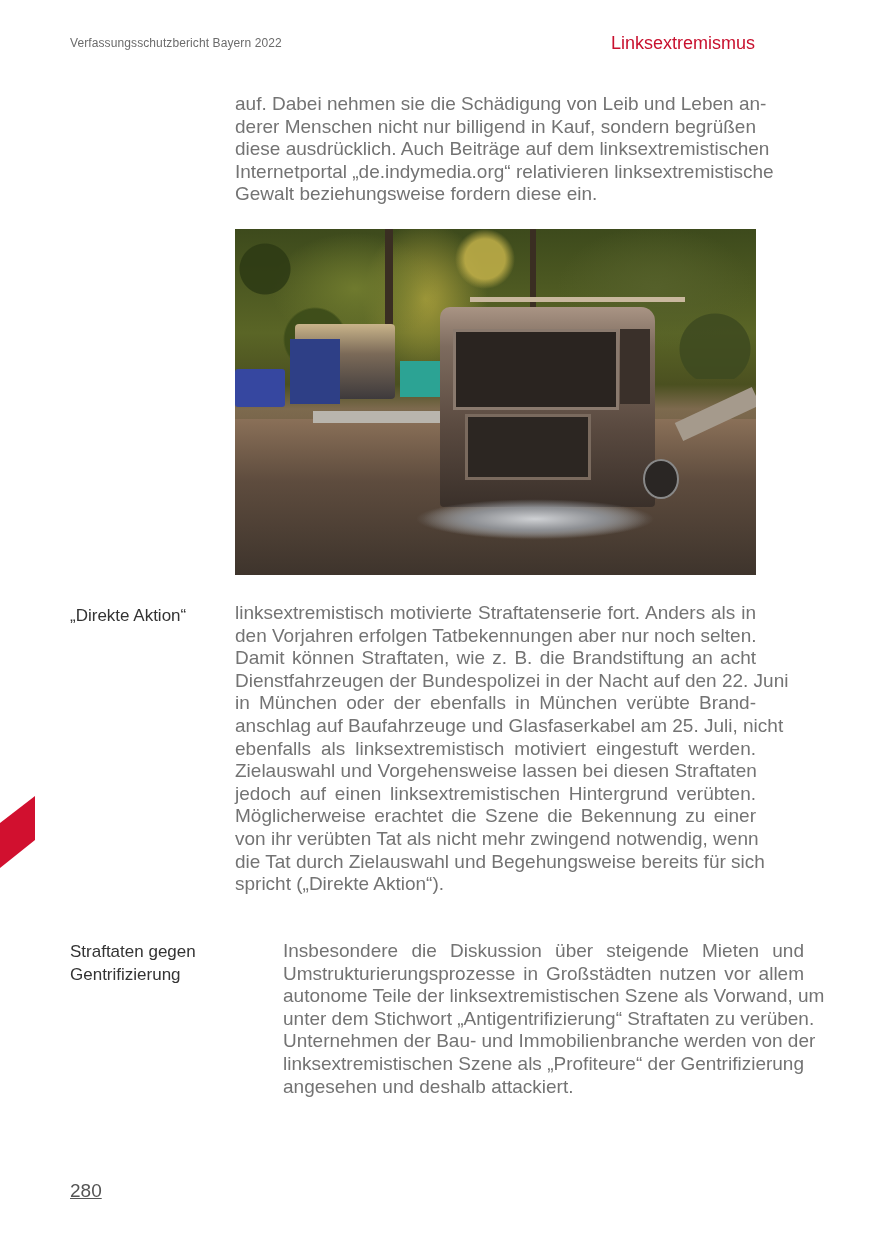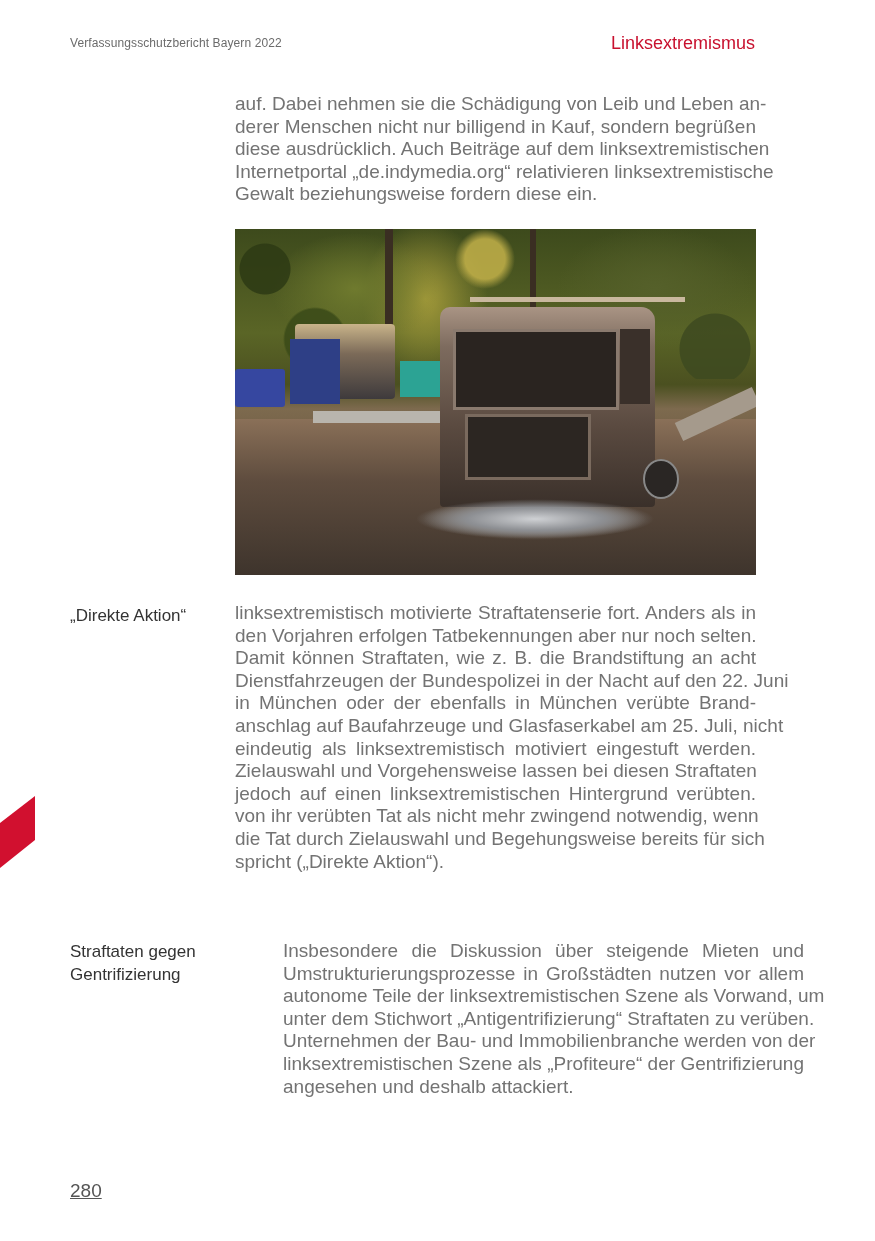--- a/index.html
+++ b/index.html
@@ -113,23 +113,24 @@
 </div>
 
 <div class="margin-note" style="top:604px;">„Direkte Aktion“</div>
 <div class="body-text" style="top:602px;">
   <span class="ln">linksextremistisch motivierte Straftatenserie fort. Anders als in</span>
   <span class="ln">den Vorjahren erfolgen Tatbekennungen aber nur noch selten.</span>
   <span class="ln">Damit können Straftaten, wie z. B. die Brandstiftung an acht</span>
   <span class="ln">Dienstfahrzeugen der Bundespolizei in der Nacht auf den 22. Juni</span>
   <span class="ln">in München oder der ebenfalls in München verübte Brand-</span>
   <span class="ln">anschlag auf Baufahrzeuge und Glasfaserkabel am 25. Juli, nicht</span>
-  <span class="ln">eindeutig als linksextremistisch motiviert eingestuft werden.</span>
+  <span class="ln">ebenfalls als linksextremistisch motiviert eingestuft werden.</span>
   <span class="ln">Zielauswahl und Vorgehensweise lassen bei diesen Straftaten</span>
   <span class="ln">jedoch auf einen linksextremistischen Hintergrund verübten.</span>
+  <span class="ln">Möglicherweise erachtet die Szene die Bekennung zu einer</span>
   <span class="ln">von ihr verübten Tat als nicht mehr zwingend notwendig, wenn</span>
   <span class="ln">die Tat durch Zielauswahl und Begehungsweise bereits für sich</span>
   <span class="ln last">spricht („Direkte Aktion“).</span>
 </div>
 
 <div class="side-tab"></div>
 
 <div class="margin-note" style="top:940px;">
   <div>Straftaten gegen</div>
   <div>Gentrifizierung</div>

